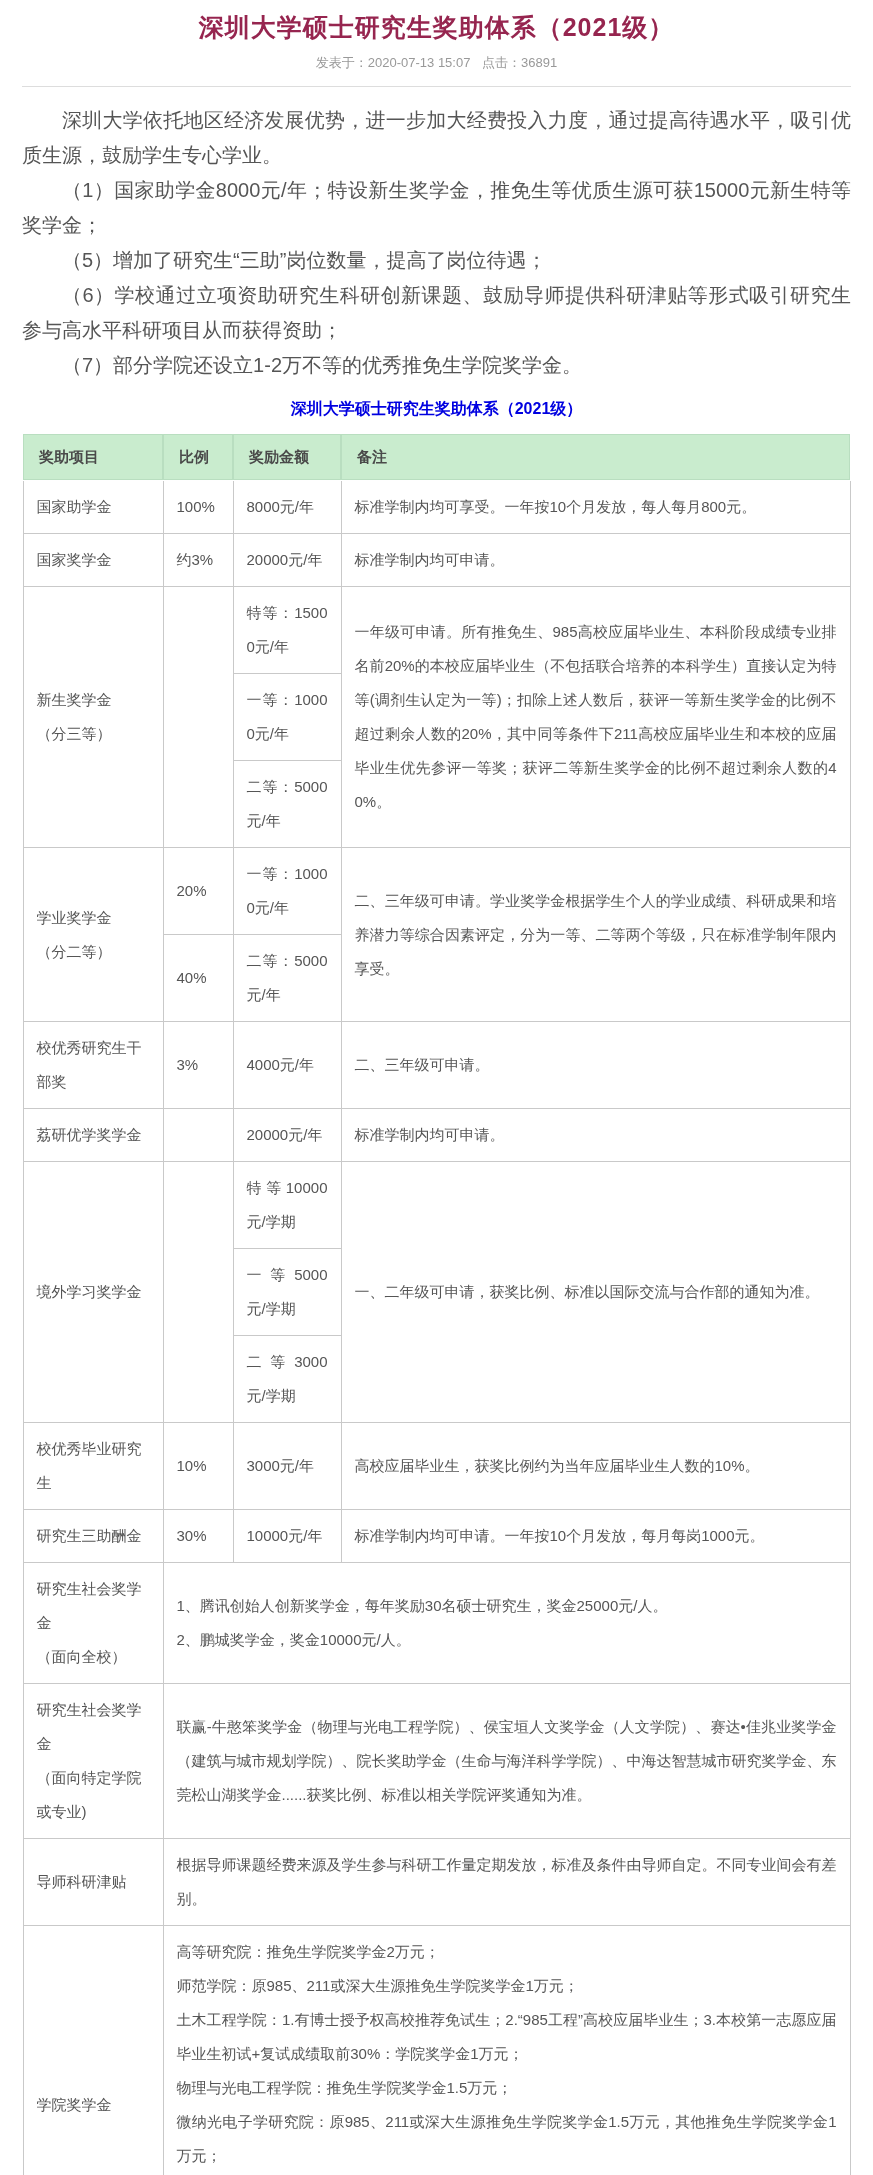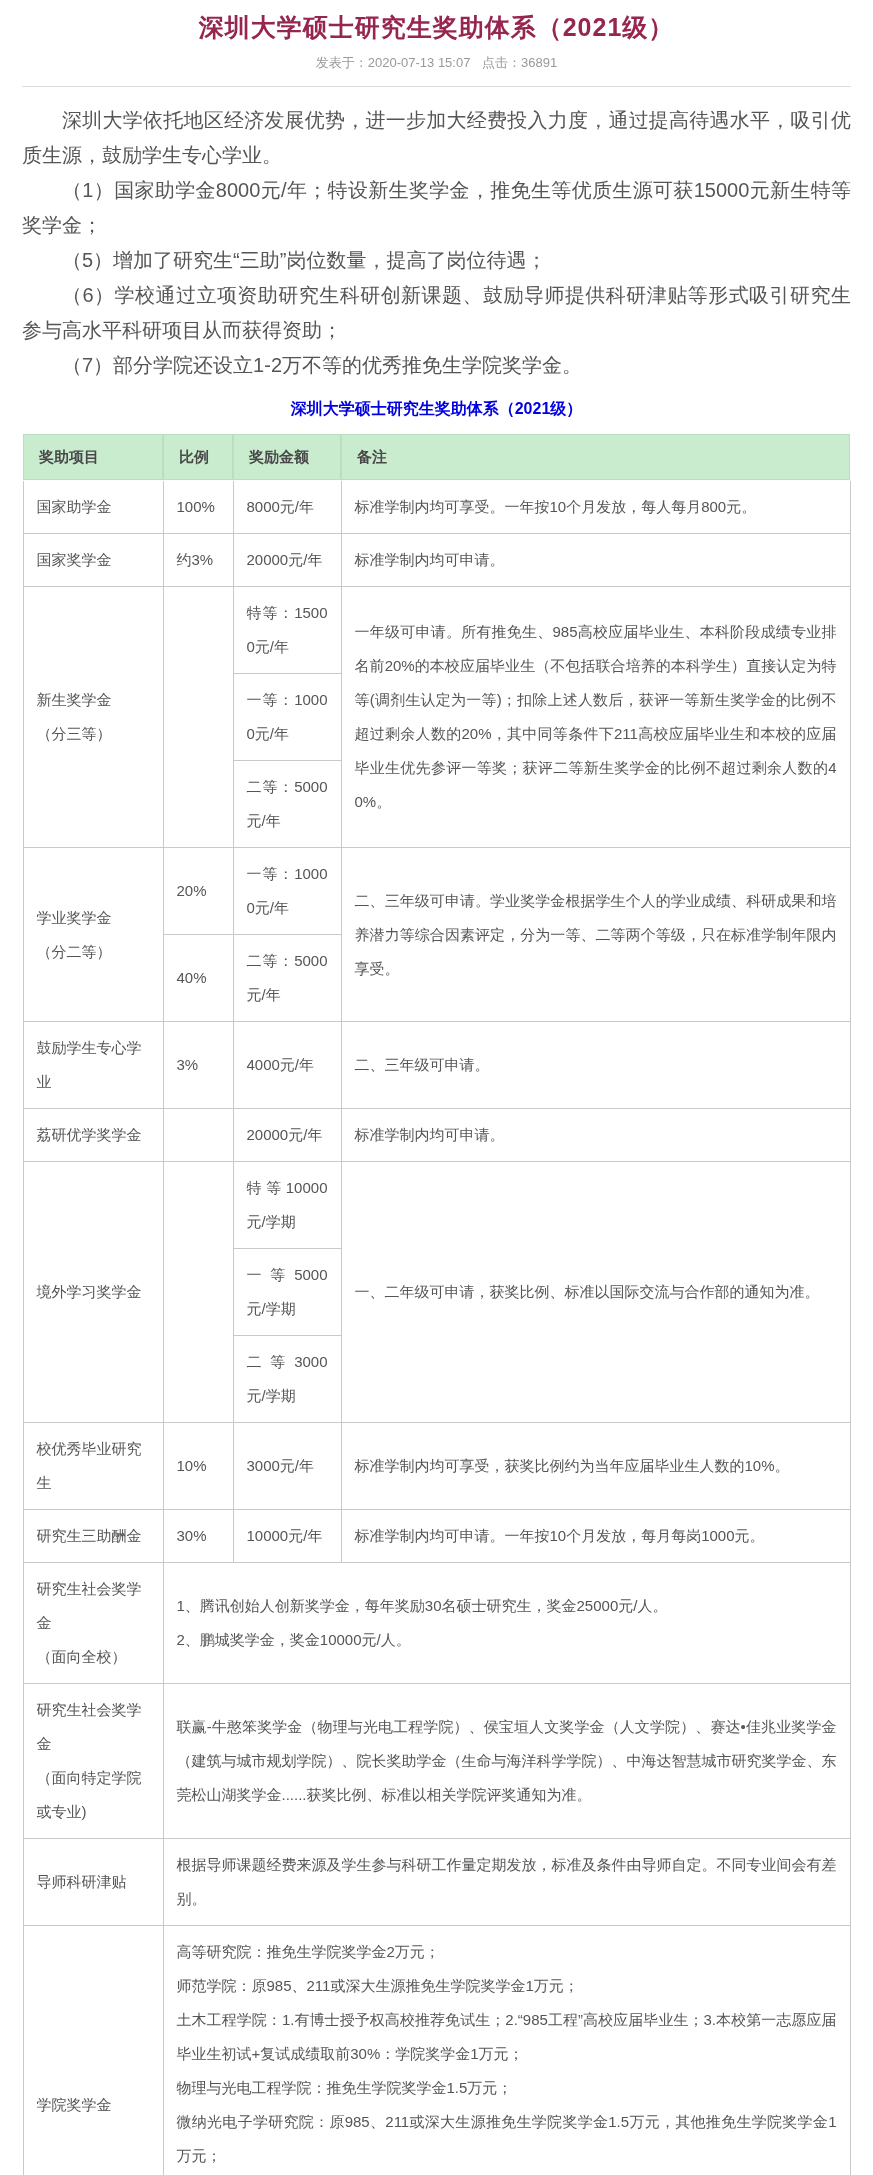--- a/index.html
+++ b/index.html
@@ -152,21 +152,21 @@
 （分二等）</td>
           <td>20%</td>
           <td>一等：10000元/年</td>
           <td rowspan="2">二、三年级可申请。学业奖学金根据学生个人的学业成绩、科研成果和培养潜力等综合因素评定，分为一等、二等两个等级，只在标准学制年限内享受。</td>
         </tr>
         <tr>
           <td>40%</td>
           <td>二等：5000元/年</td>
         </tr>
         <tr>
-          <td class="name">鼓励学生专心学业</td>
+          <td class="name">校优秀研究生干部奖</td>
           <td>3%</td>
           <td>4000元/年</td>
           <td>二、三年级可申请。</td>
         </tr>
         <tr>
           <td class="name">荔研优学奖学金</td>
           <td></td>
           <td>20000元/年</td>
           <td>标准学制内均可申请。</td>
         </tr>
@@ -179,21 +179,21 @@
         <tr>
           <td>一等5000元/学期</td>
         </tr>
         <tr>
           <td>二等3000元/学期</td>
         </tr>
         <tr>
           <td class="name">校优秀毕业研究生</td>
           <td>10%</td>
           <td>3000元/年</td>
-          <td>标准学制内均可享受，获奖比例约为当年应届毕业生人数的10%。</td>
+          <td>高校应届毕业生，获奖比例约为当年应届毕业生人数的10%。</td>
         </tr>
         <tr>
           <td class="name">研究生三助酬金</td>
           <td>30%</td>
           <td>10000元/年</td>
           <td>标准学制内均可申请。一年按10个月发放，每月每岗1000元。</td>
         </tr>
         <tr>
           <td class="name">研究生社会奖学金
 （面向全校）</td>

